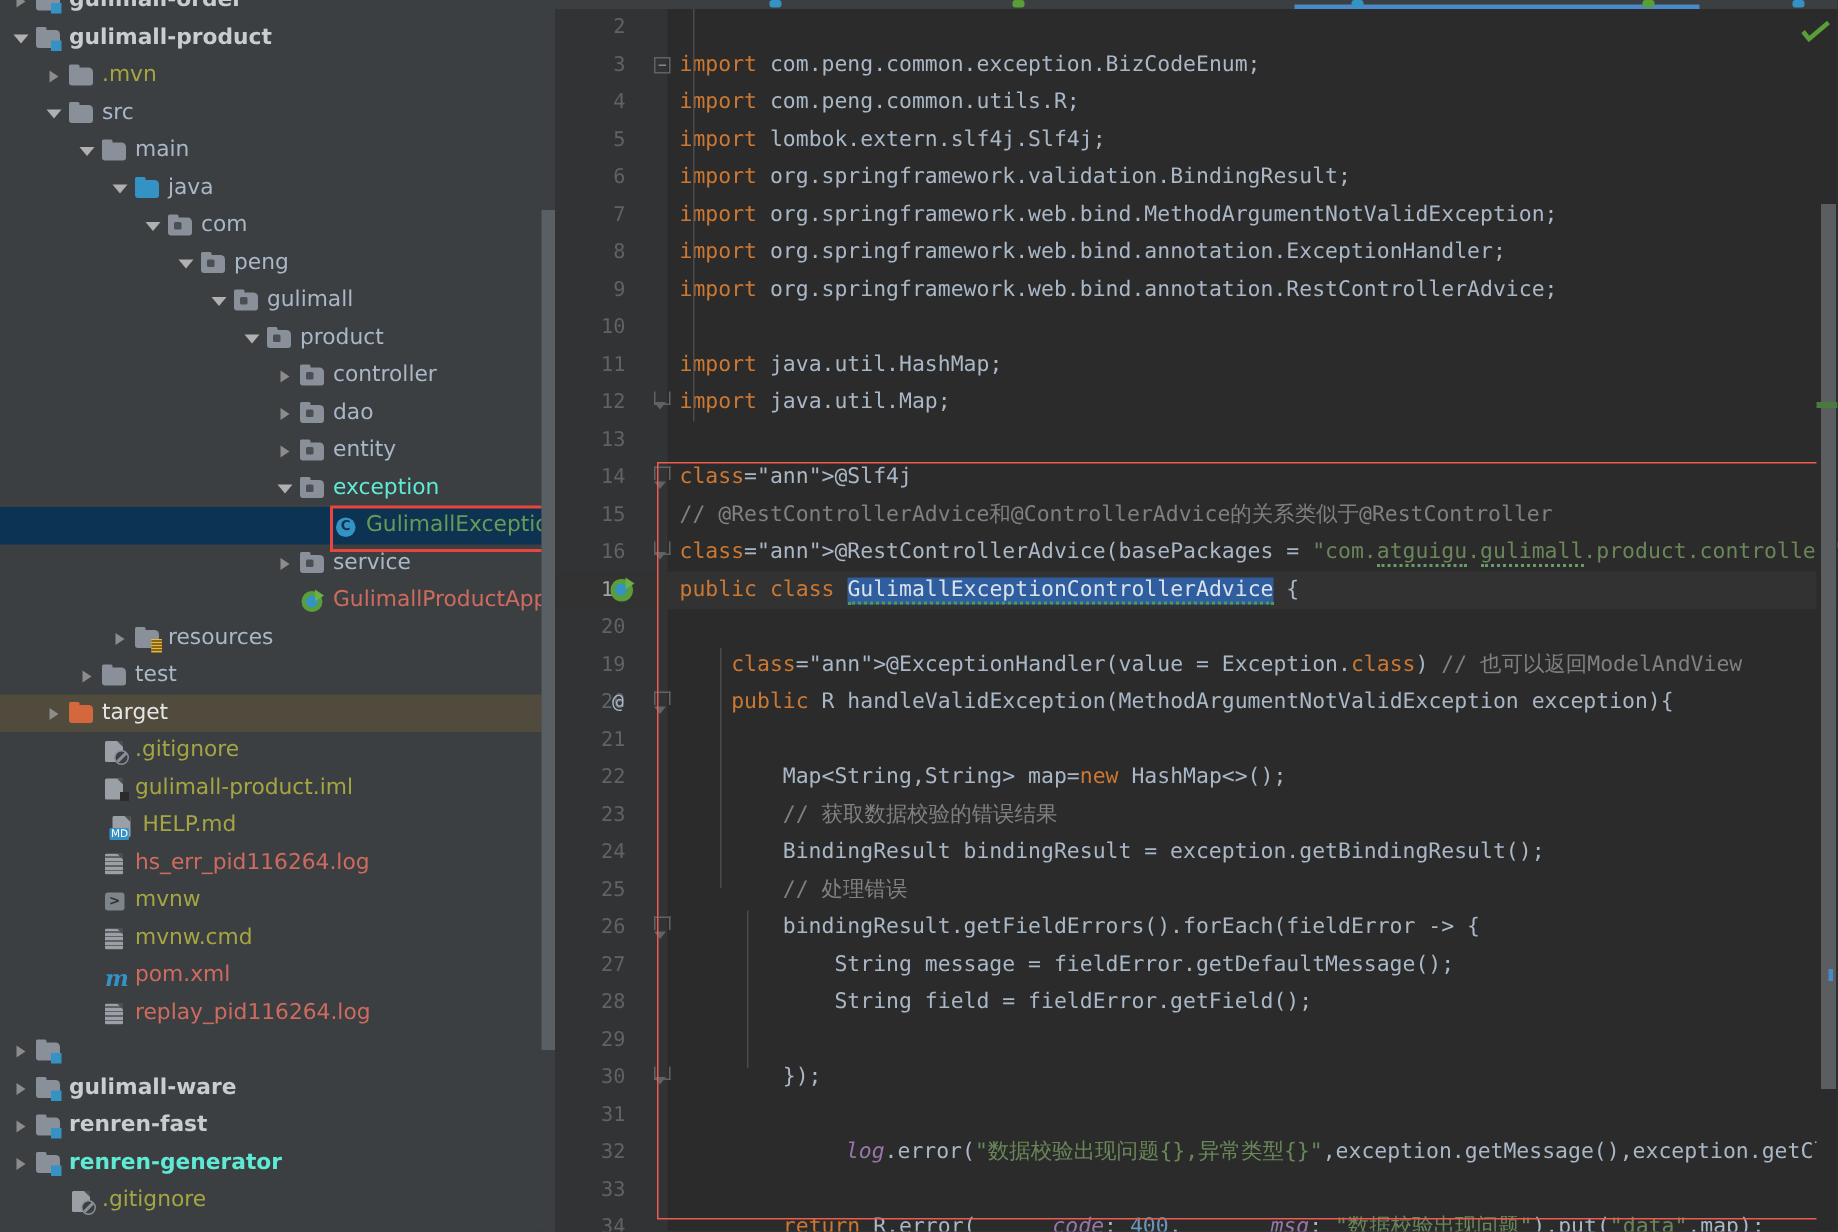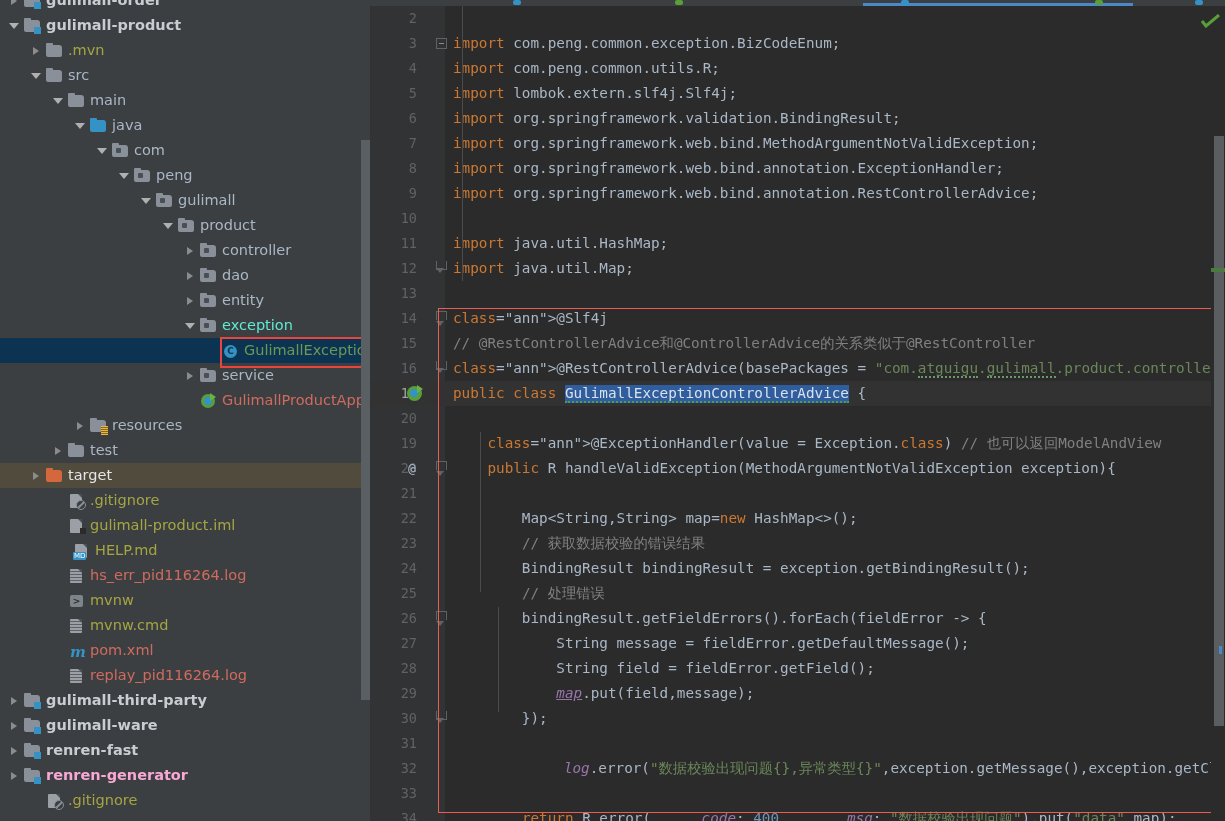--- a/index.html
+++ b/index.html
@@ -321,42 +321,41 @@
           <span class="ico">
             <span class="fil-lines"></span>
           </span>
           <span class="lbl" style="color: rgb(207, 107, 94);">replay_pid116264.log</span>
         </div>
         <div class="row" style="padding-left: 8px; position: absolute; top: 688px; left: 0px; width: 361px;">
           <span class="arrow r"></span>
           <span class="ico">
             <span class="f-mod"></span>
           </span>
-          <span class="lbl bold" style="color: rgb(200, 205, 210);">gulimall-third-party</span>
         </div>
         <div class="row" style="padding-left: 8px; position: absolute; top: 713px; left: 0px; width: 361px;">
           <span class="arrow r"></span>
           <span class="ico">
             <span class="f-mod"></span>
           </span>
           <span class="lbl bold" style="color: rgb(200, 205, 210);">gulimall-ware</span>
         </div>
         <div class="row" style="padding-left: 8px; position: absolute; top: 738px; left: 0px; width: 361px;">
           <span class="arrow r"></span>
           <span class="ico">
             <span class="f-mod"></span>
           </span>
           <span class="lbl bold" style="color: rgb(200, 205, 210);">renren-fast</span>
         </div>
         <div class="row" style="padding-left: 8px; position: absolute; top: 763px; left: 0px; width: 361px;">
           <span class="arrow r"></span>
           <span class="ico">
             <span class="f-mod"></span>
           </span>
-          <span class="lbl bold" style="color: #f9a8d4;">renren-generator</span>
+          <span class="lbl bold" style="color: #5eead4;">renren-generator</span>
         </div>
         <div class="row" style="padding-left: 30px; position: absolute; top: 788px; left: 0px; width: 361px;">
           <span class="arrow none"></span>
           <span class="ico">
             <span class="fil"></span>
             <span class="badge-git"></span>
           </span>
           <span class="lbl" style="color: rgb(165, 165, 66);">.gitignore</span>
         </div>
       </div>
@@ -481,21 +480,20 @@
         <div class="cline" style="position: absolute; top: 425px; left: 0px; right: 0px;">    <span <span="" class="kw">class</span>="ann"&gt;@ExceptionHandler(value = Exception.<span class="kw">class</span>) <span class="cmt">// 也可以返回ModelAndView</span></div>
         <div class="cline" style="position: absolute; top: 450px; left: 0px; right: 0px;">    <span class="kw">public</span> R handleValidException(MethodArgumentNotValidException exception){</div>
         <div class="cline" style="position: absolute; top: 475px; left: 0px; right: 0px;"></div>
         <div class="cline" style="position: absolute; top: 500px; left: 0px; right: 0px;">        Map&lt;String,String&gt; map=<span class="kw">new</span> HashMap&lt;&gt;();</div>
         <div class="cline" style="position: absolute; top: 525px; left: 0px; right: 0px;">        <span class="cmt">// 获取数据校验的错误结果</span></div>
         <div class="cline" style="position: absolute; top: 550px; left: 0px; right: 0px;">        BindingResult bindingResult = exception.getBindingResult();</div>
         <div class="cline" style="position: absolute; top: 575px; left: 0px; right: 0px;">        <span class="cmt">// 处理错误</span></div>
         <div class="cline" style="position: absolute; top: 600px; left: 0px; right: 0px;">        bindingResult.getFieldErrors().forEach(fieldError -&gt; {</div>
         <div class="cline" style="position: absolute; top: 625px; left: 0px; right: 0px;">            String message = fieldError.getDefaultMessage();</div>
         <div class="cline" style="position: absolute; top: 650px; left: 0px; right: 0px;">            String field = fieldError.getField();</div>
-        <div class="cline" style="position: absolute; top: 675px; left: 0px; right: 0px;">            <span class="fldu">map</span>.put(field,message);</div>
         <div class="cline" style="position: absolute; top: 700px; left: 0px; right: 0px;">        });</div>
         <div class="cline" style="position: absolute; top: 725px; left: 0px; right: 0px;"></div>
         <div class="cline" style="position: absolute; top: 750px; left: 0px; right: 0px;">        <span class="fld">log</span>.error(<span class="str">"数据校验出现问题{},异常类型{}"</span>,exception.getMessage(),exception.getCl</div>
         <div class="cline" style="position: absolute; top: 775px; left: 0px; right: 0px;"></div>
         <div class="cline" style="position: absolute; top: 800px; left: 0px; right: 0px;">        <span class="kw">return</span> R.error( <span class="fld">code</span>: <span class="num">400</span>,  <span class="fld">msg</span>: <span class="str">"数据校验出现问题"</span>).put(<span class="str">"data"</span>,map);</div>
       </div>
 
     <div class="indentline" style="left:92px;height:275px;top:6px;"></div>
     <div class="indentline" style="left:110px;height:160px;top:432px;"></div>
     <div class="indentline" style="left:128px;height:105px;top:607px;"></div>

